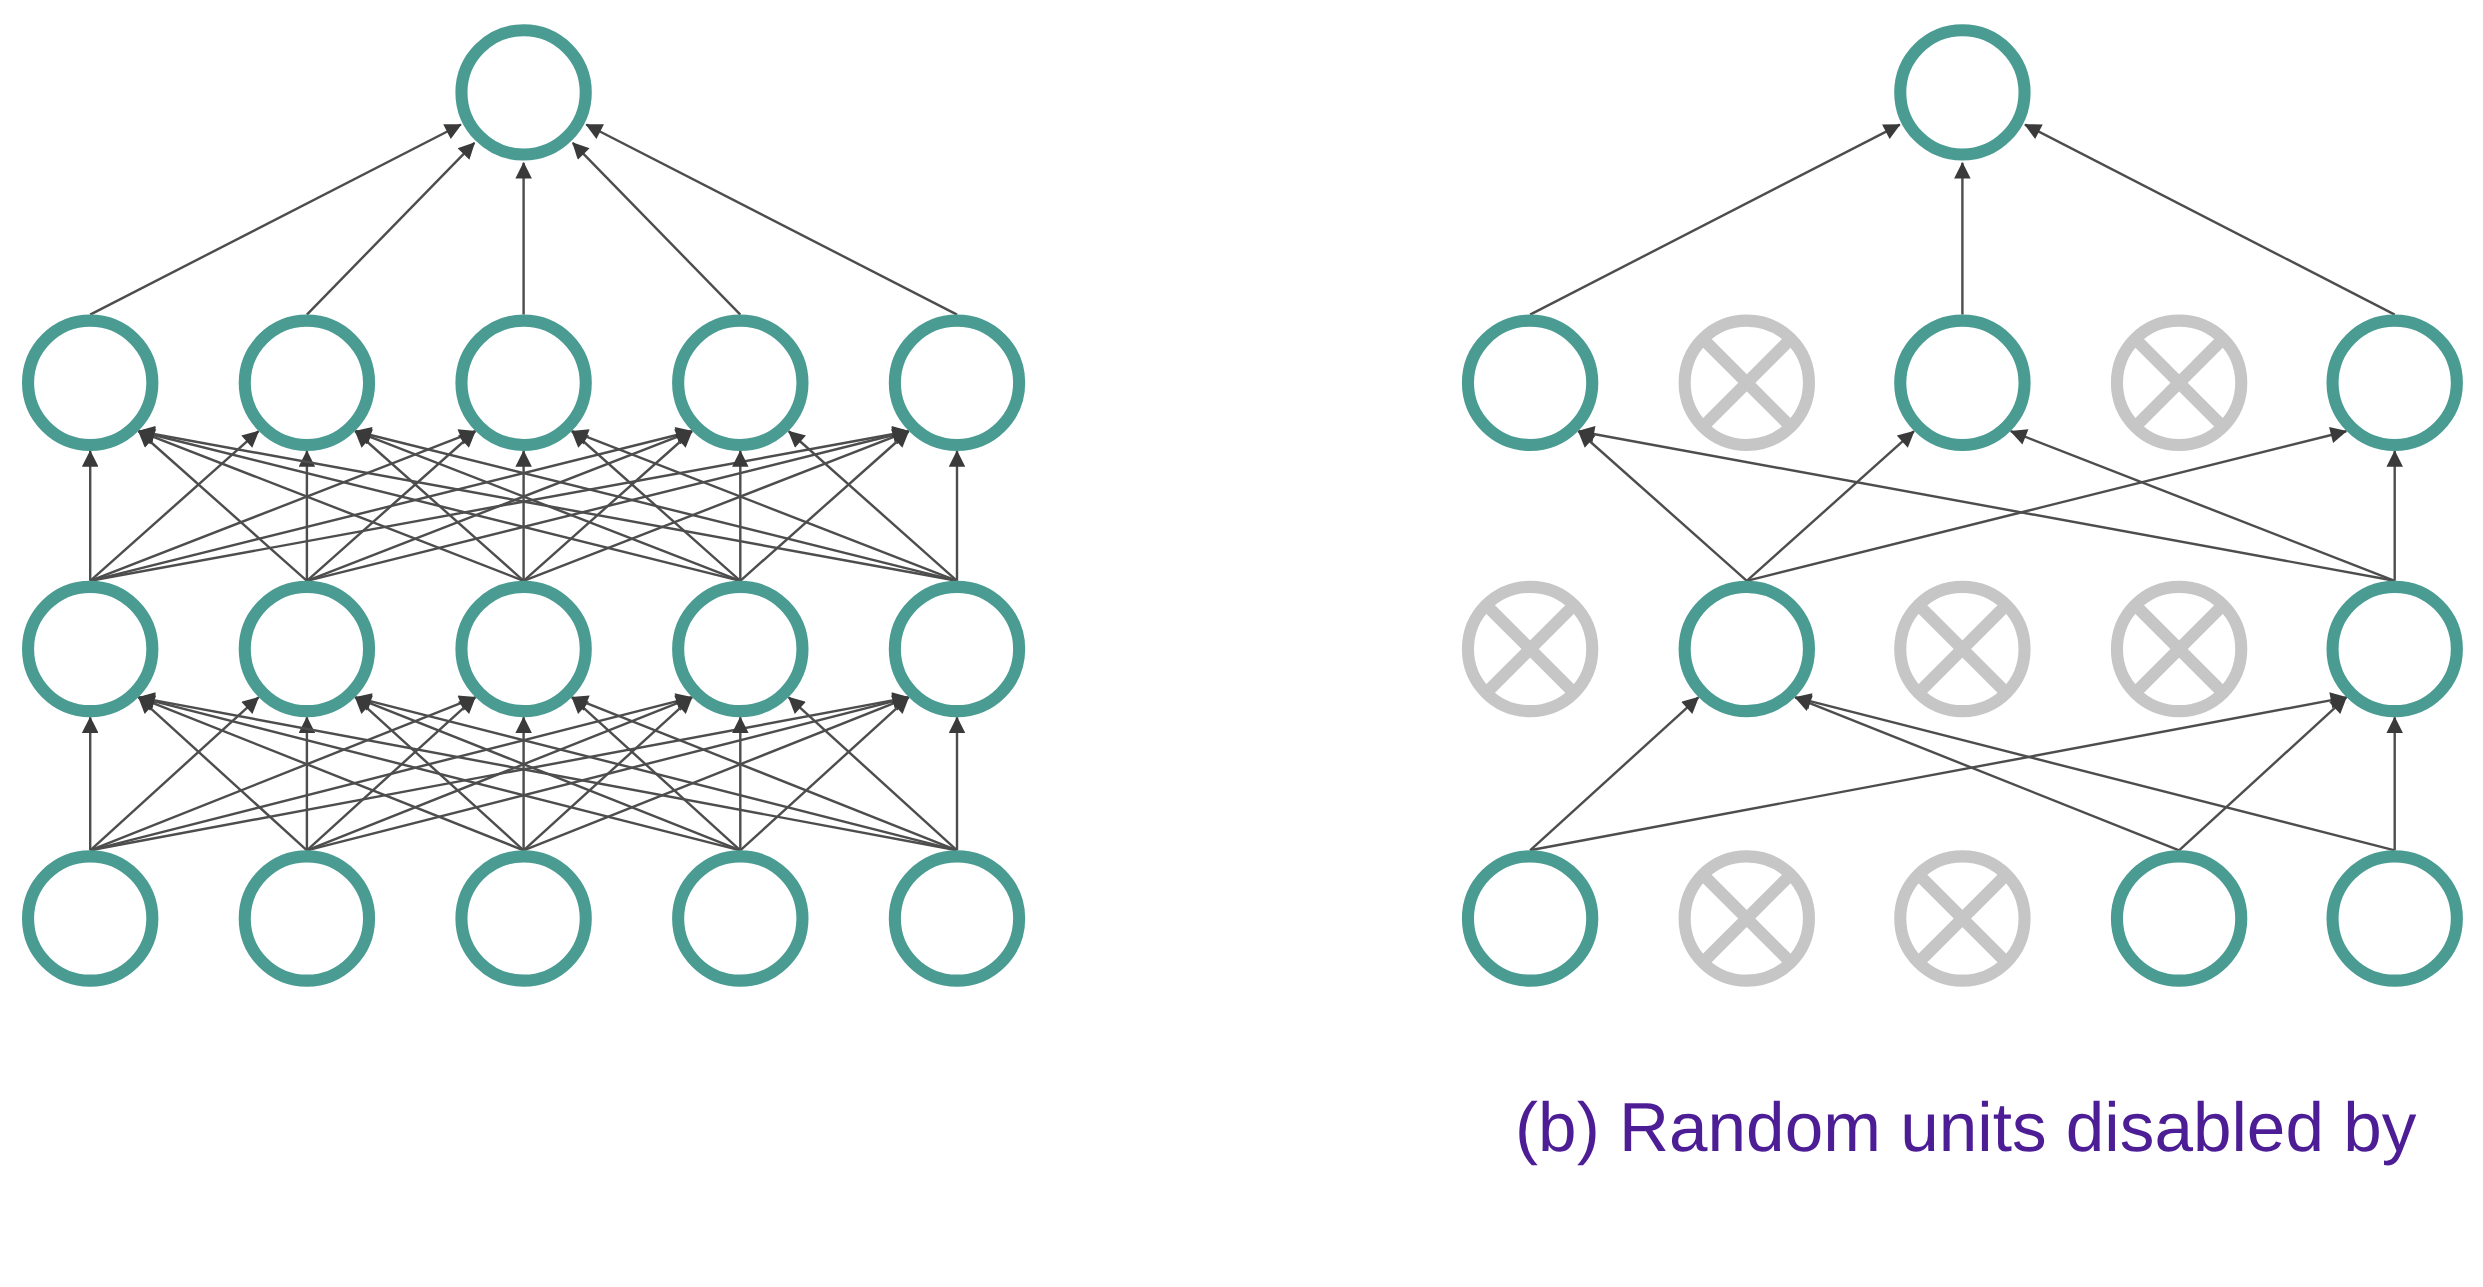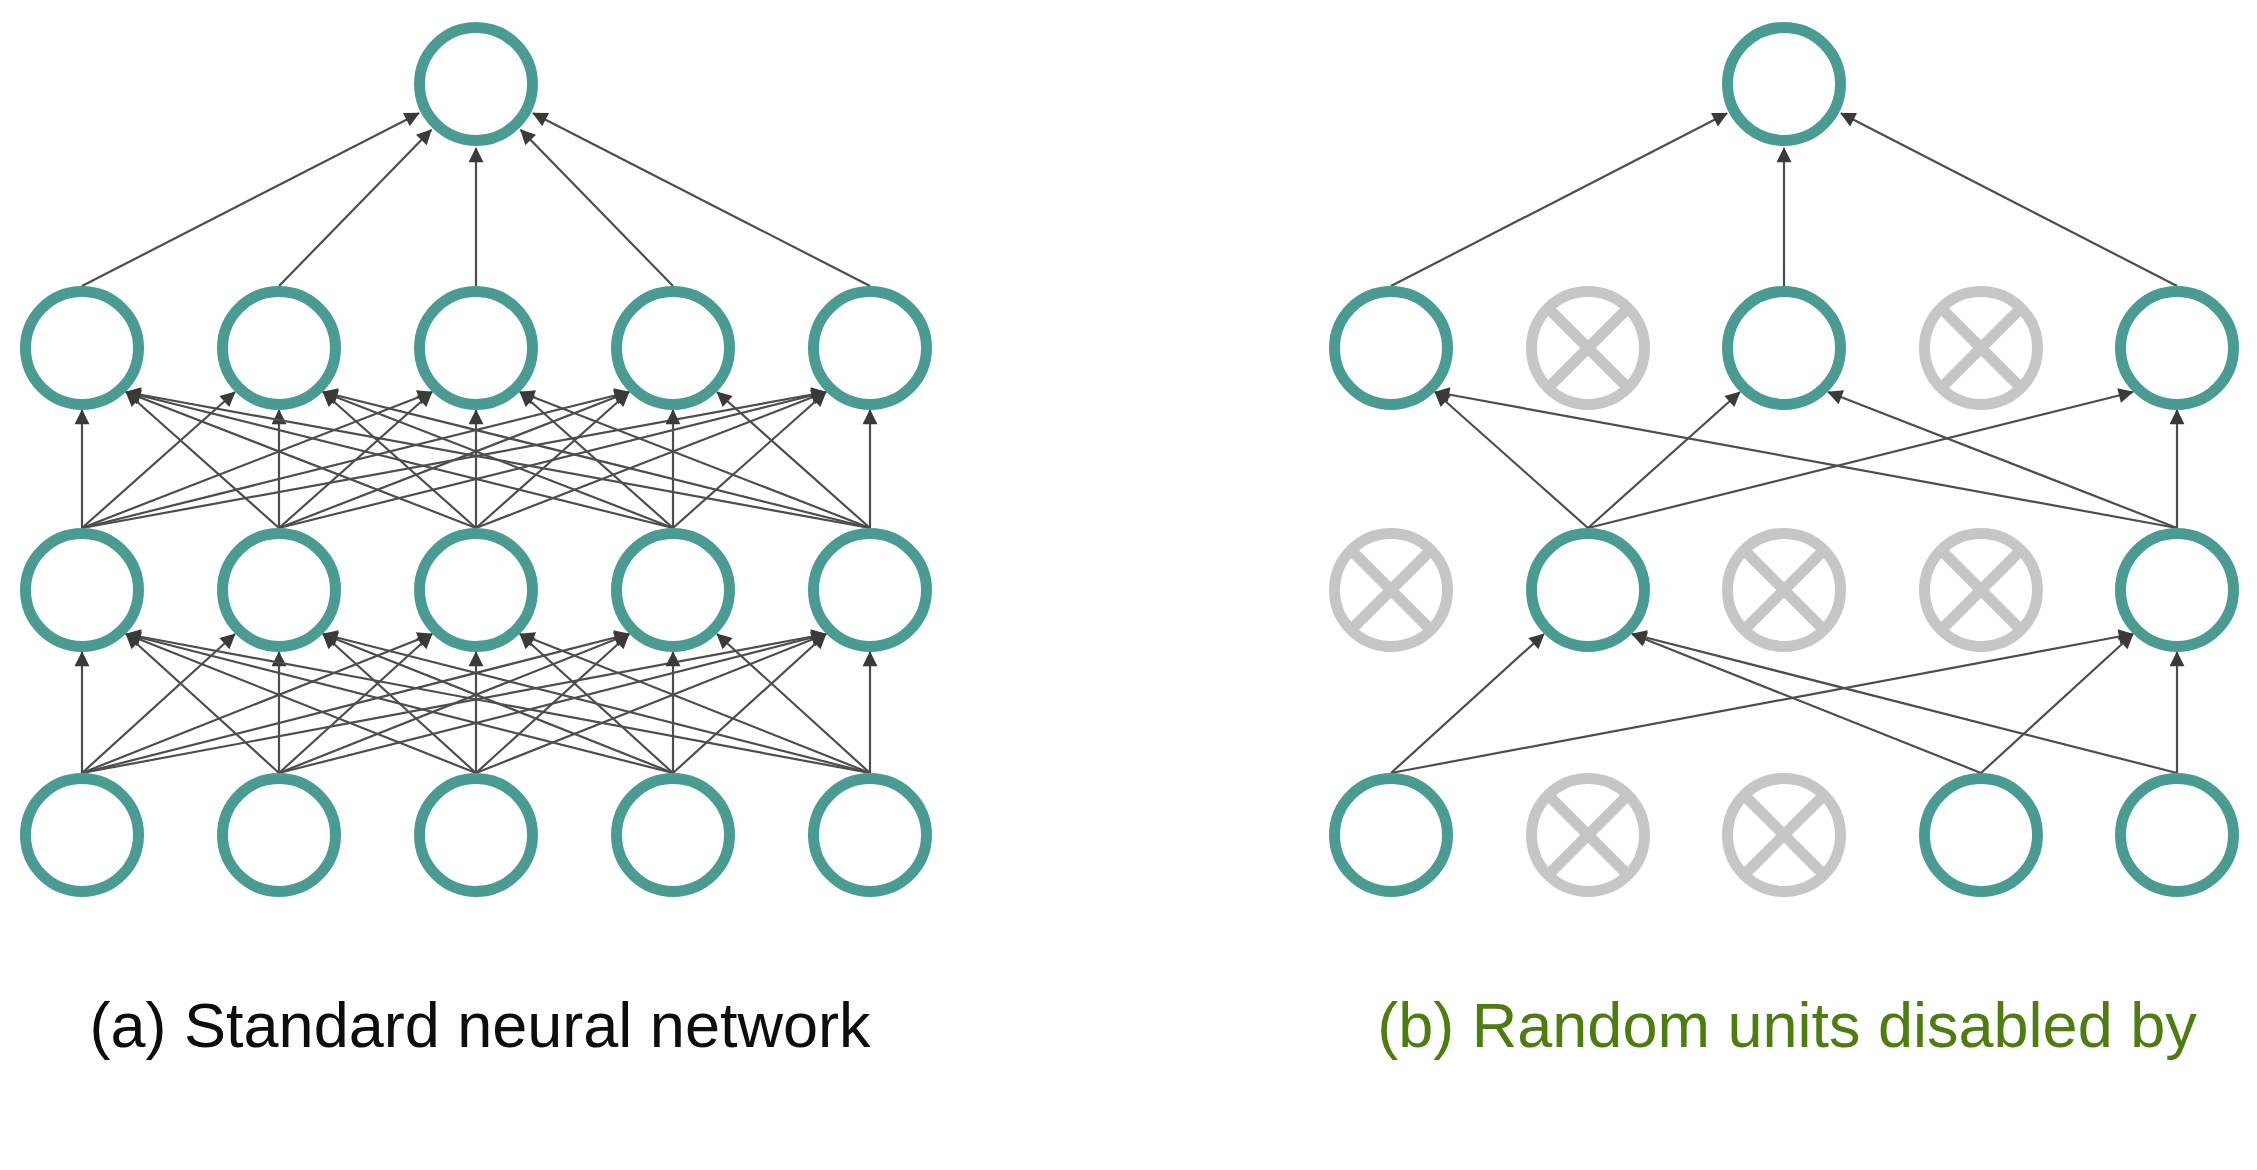--- a/index.html
+++ b/index.html
@@ -160,21 +160,18 @@
         <line x1="1549" y1="387" x2="1627" y2="309" stroke="#c6c6c6" stroke-width="11"></line>
         <circle cx="1784" cy="348" r="56.5" fill="#ffffff" stroke="#4a9c93" stroke-width="11"></circle>
         <circle cx="1981" cy="348" r="56.5" fill="#ffffff" stroke="#c6c6c6" stroke-width="11"></circle>
         <line x1="1942" y1="309" x2="2020" y2="387" stroke="#c6c6c6" stroke-width="11"></line>
         <line x1="1942" y1="387" x2="2020" y2="309" stroke="#c6c6c6" stroke-width="11"></line>
         <circle cx="2177" cy="348" r="56.5" fill="#ffffff" stroke="#4a9c93" stroke-width="11"></circle>
         <circle cx="1784" cy="84" r="56.5" fill="#ffffff" stroke="#4a9c93" stroke-width="11"></circle>
       </g>
     </svg>
 
-  <div class="caption caption-a" style="color: rgb(13, 13, 13);">
-    <div>(a) Standard neural network</div>
-  </div>
 
-  <div class="caption caption-b" style="color: #4d7c0f;">
+  <div class="caption caption-b" style="color: #4c1d95;">
     <div>(b) Random units disabled by</div>
   </div>
 
 </div>
 
 </body></html>

